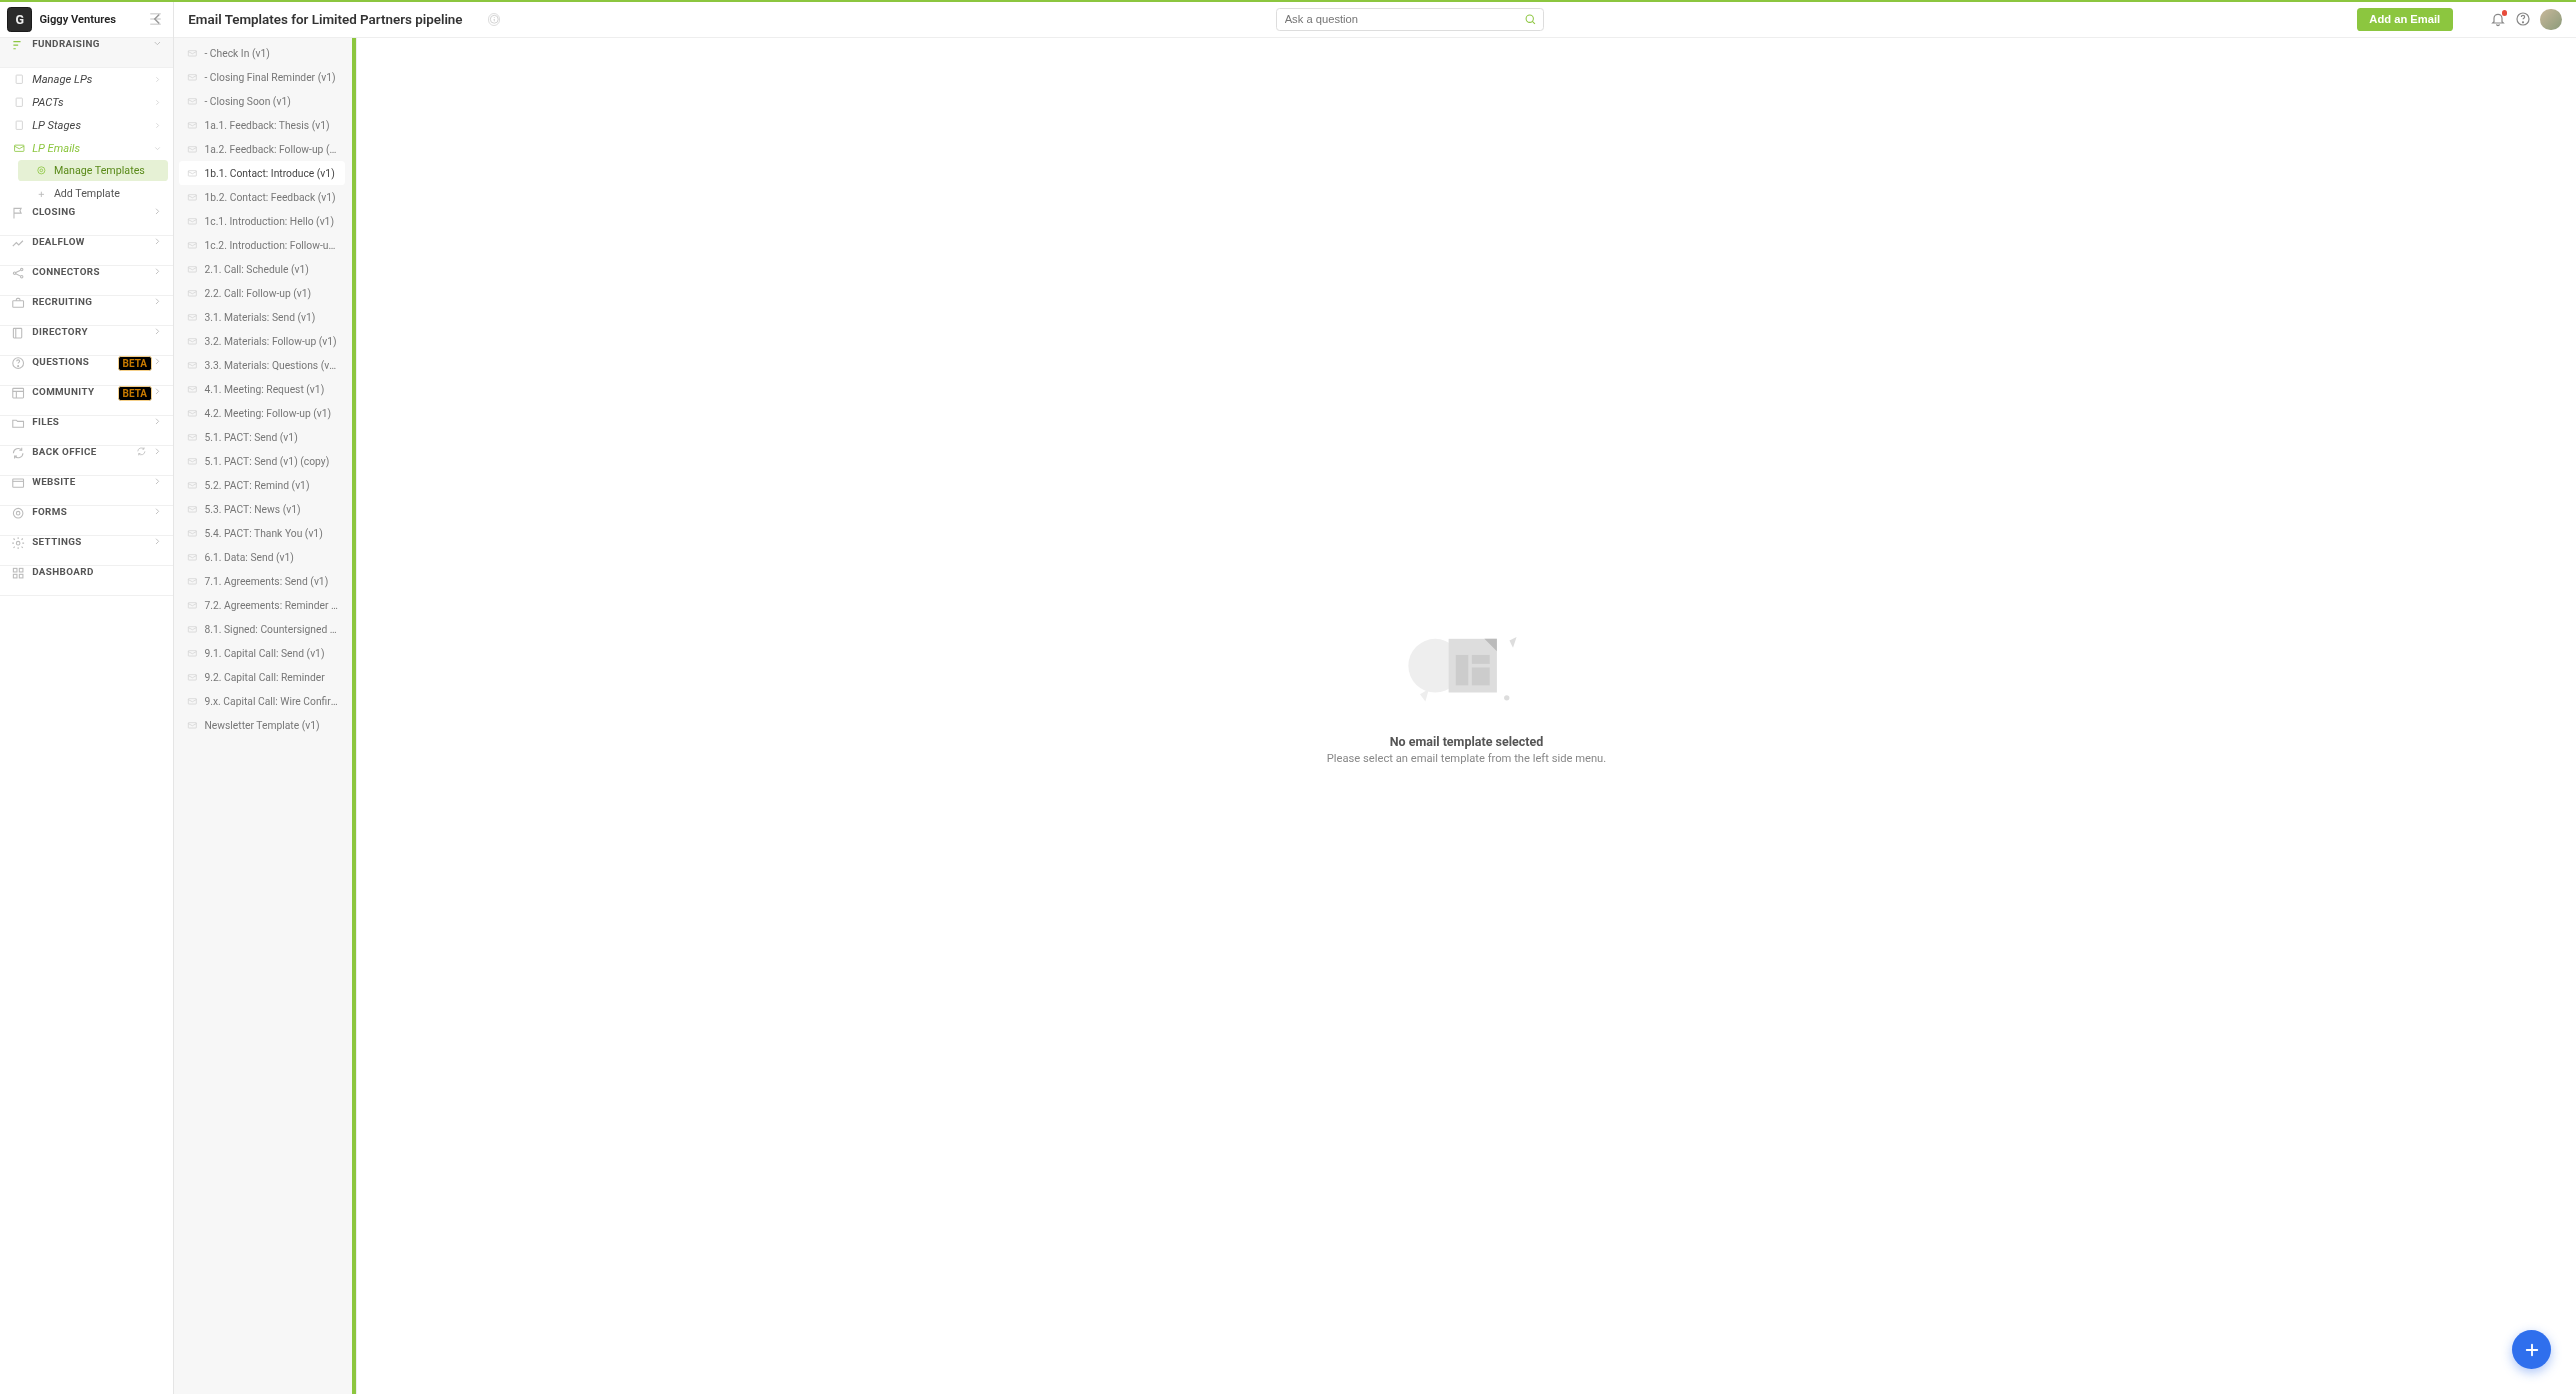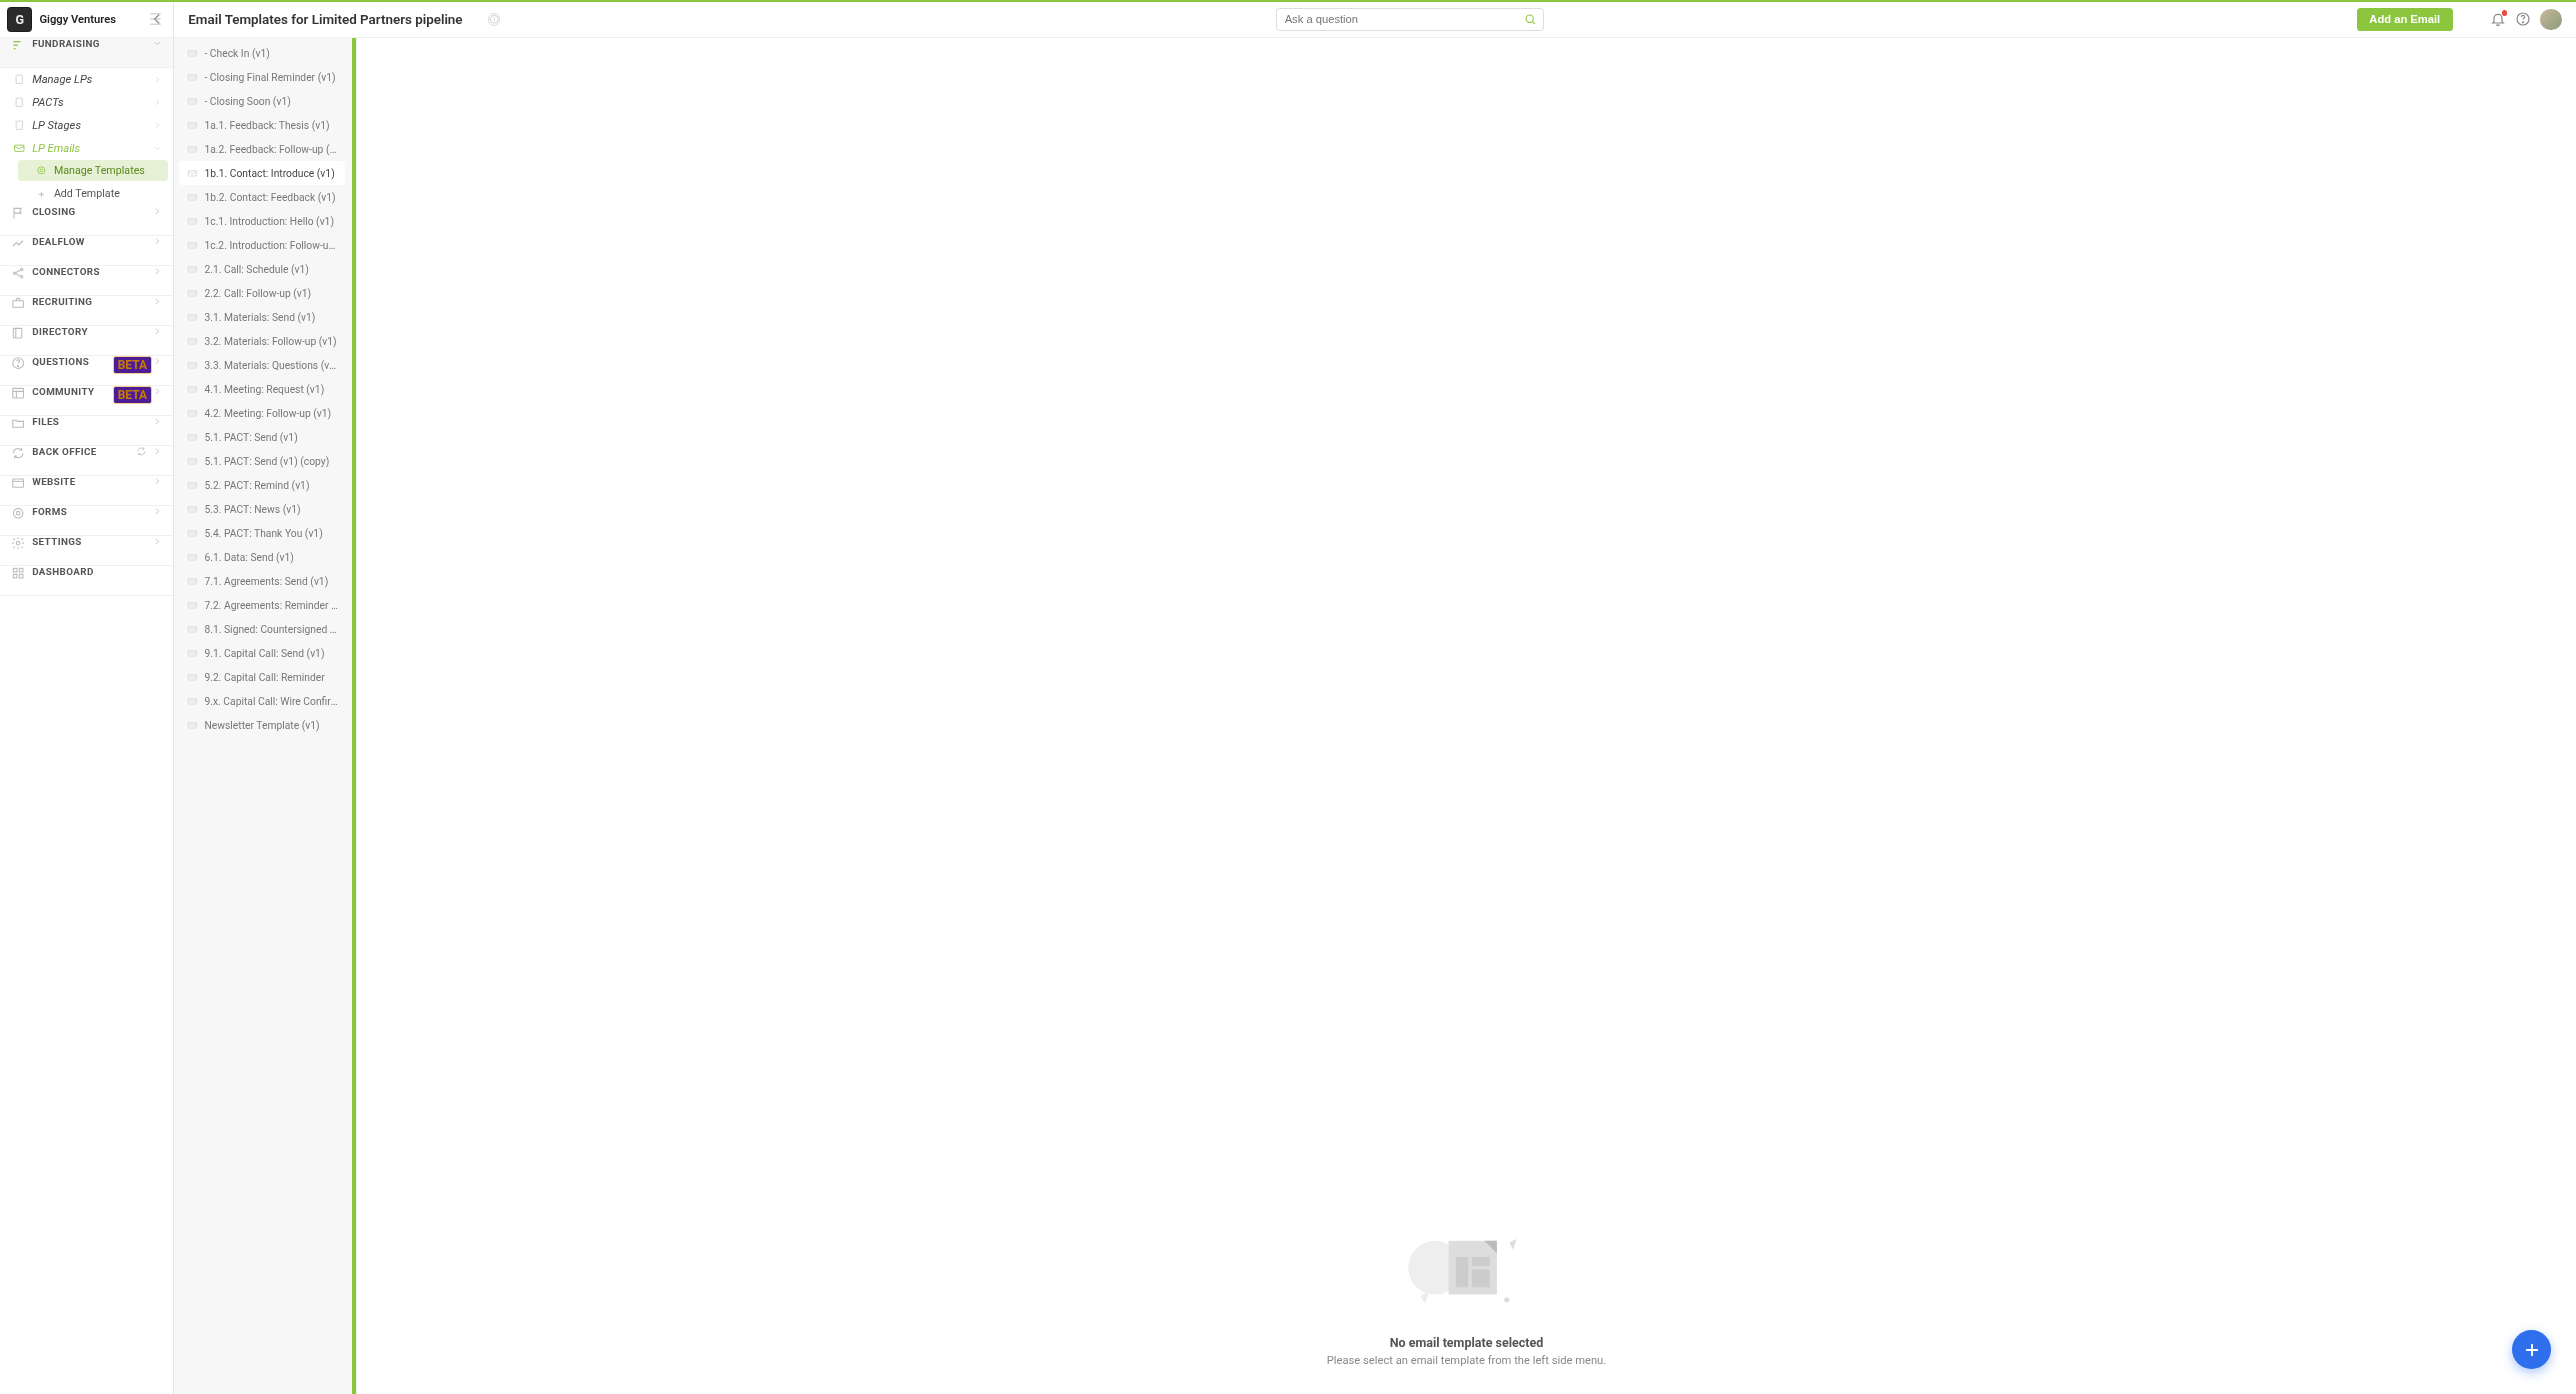--- a/index.html
+++ b/index.html
@@ -16,21 +16,21 @@
   .collapse-btn { width: 18px; height: 18px; display: flex; align-items: center; justify-content: center; color: #999; cursor: pointer; }
 
   .nav { flex: 1; overflow-y: auto; }
   .nav-section { display: flex; align-items: flex-start; padding: 0 10.7px; height: 30px; border-bottom: 0.9px solid #f0f0f0; cursor: pointer; }
   .nav-section .ic { width: 14.3px; height: 14.3px; flex: none; color: #bbb; display: flex; align-items: center; justify-content: center; }
   .nav-section.active .ic { color: #8cc63f; }
   .nav-section .lbl { margin-left: 7.2px; font-size: 9.8px; font-weight: 700; letter-spacing: 0.4px; color: #555; text-transform: uppercase; flex: 1; white-space: nowrap; overflow: hidden; text-overflow: ellipsis; }
   .nav-section .chev { width: 10.7px; height: 10.7px; color: #bbb; display: flex; align-items: center; justify-content: center; }
   .nav-section .sync { width: 10.7px; height: 10.7px; color: #bbb; margin-right: 5.4px; display: flex; align-items: center; justify-content: center; }
   .nav-section.active { background: #f7f7f7; }
-  .badge { margin-left: 5.4px; font-size: 12px; font-weight: 700; padding: 0.9px 3.6px; border-radius: 2.7px; background: #4c1d95; color: #c77a00; border: 0.9px solid #f5d08a; }
+  .badge { margin-left: 5.4px; font-size: 10px; font-weight: 700; padding: 0.9px 3.6px; border-radius: 2.7px; background: #000000; color: #c77a00; border: 0.9px solid #f5d08a; }
 
   .subnav { background: #fff; }
   .sub-item { display: flex; align-items: center; height: 23px; padding: 0 10.7px 0 12.5px; cursor: pointer; font-style: italic; }
   .sub-item .s-ic { width: 12.5px; height: 12.5px; color: #ccc; display: flex; align-items: center; justify-content: center; }
   .sub-item .s-lbl { margin-left: 7.2px; font-size: 11.2px; color: #444; flex: 1; white-space: nowrap; overflow: hidden; text-overflow: ellipsis; }
   .sub-item .s-chev { width: 9px; height: 9px; color: #ccc; display: flex; align-items: center; justify-content: center; }
   .sub-item.active-parent .s-lbl { color: #8cc63f; }
   .sub-item.active-parent .s-ic { color: #8cc63f; }
   .sub-sub { padding-left: 9px; }
   .sub-sub-item { display: flex; align-items: center; height: 21.5px; padding: 0 9px 0 18px; margin: 0 5.4px 1.8px 9px; border-radius: 3.6px; cursor: pointer; }
@@ -62,21 +62,21 @@
   .template-list { flex: 1; overflow-y: auto; padding: 3.6px 5.4px 18px 3.6px; }
   .template-list::-webkit-scrollbar { width: 5.4px; }
   .template-list::-webkit-scrollbar-thumb { background: #ccc; border-radius: 2.7px; }
   .accent-bar { width: 3.6px; background: #8cc63f; flex: none; }
   .tpl-item { display: flex; align-items: center; height: 24px; padding: 0 7.2px; margin: 0 1.8px; border-radius: 3.6px; cursor: pointer; }
   .tpl-item .t-ic { width: 10.7px; height: 10.7px; color: #d0d0d0; flex: none; display: flex; align-items: center; justify-content: center; }
   .tpl-item .t-lbl { margin-left: 7.2px; font-size: 10.3px; color: #777; flex: 1; white-space: nowrap; overflow: hidden; text-overflow: ellipsis; }
   .tpl-item.hover { background: #fff; }
   .tpl-item.hover .t-lbl { color: #444; }
 
-  .content { flex: 1; display: flex; align-items: flex-end; justify-content: center; background: #fff; position: relative; }
+  .content { flex: 1; display: flex; align-items: center; justify-content: center; background: #fff; position: relative; }
   .empty-state { text-align: center; transform: translateY(-27px); }
   .empty-illus { width: 161px; height: 107px; margin: 0 auto 14.3px; position: relative; }
   .empty-title { font-weight: 700; font-size: 12.5px; color: #555; margin-bottom: 3.6px; }
   .empty-sub { font-size: 11.2px; color: #888; }
 
   .fab { position: fixed; right: 25px; bottom: 25px; width: 39px; height: 39px; border-radius: 50%; background: #2f6fed; color: #fff; display: flex; align-items: center; justify-content: center; box-shadow: 0 3.6px 10.7px rgba(47,111,237,0.4); cursor: pointer; }
   .fab svg { width: 18px; height: 18px; }
 
   
   .ic svg, .s-ic svg, .s-chev svg, .chev svg, .sync svg, .ss-ic svg, .t-ic svg, .s-icon svg, .bell svg, .help svg, .collapse-btn svg { width: 100%; height: 100%; display: block; }

